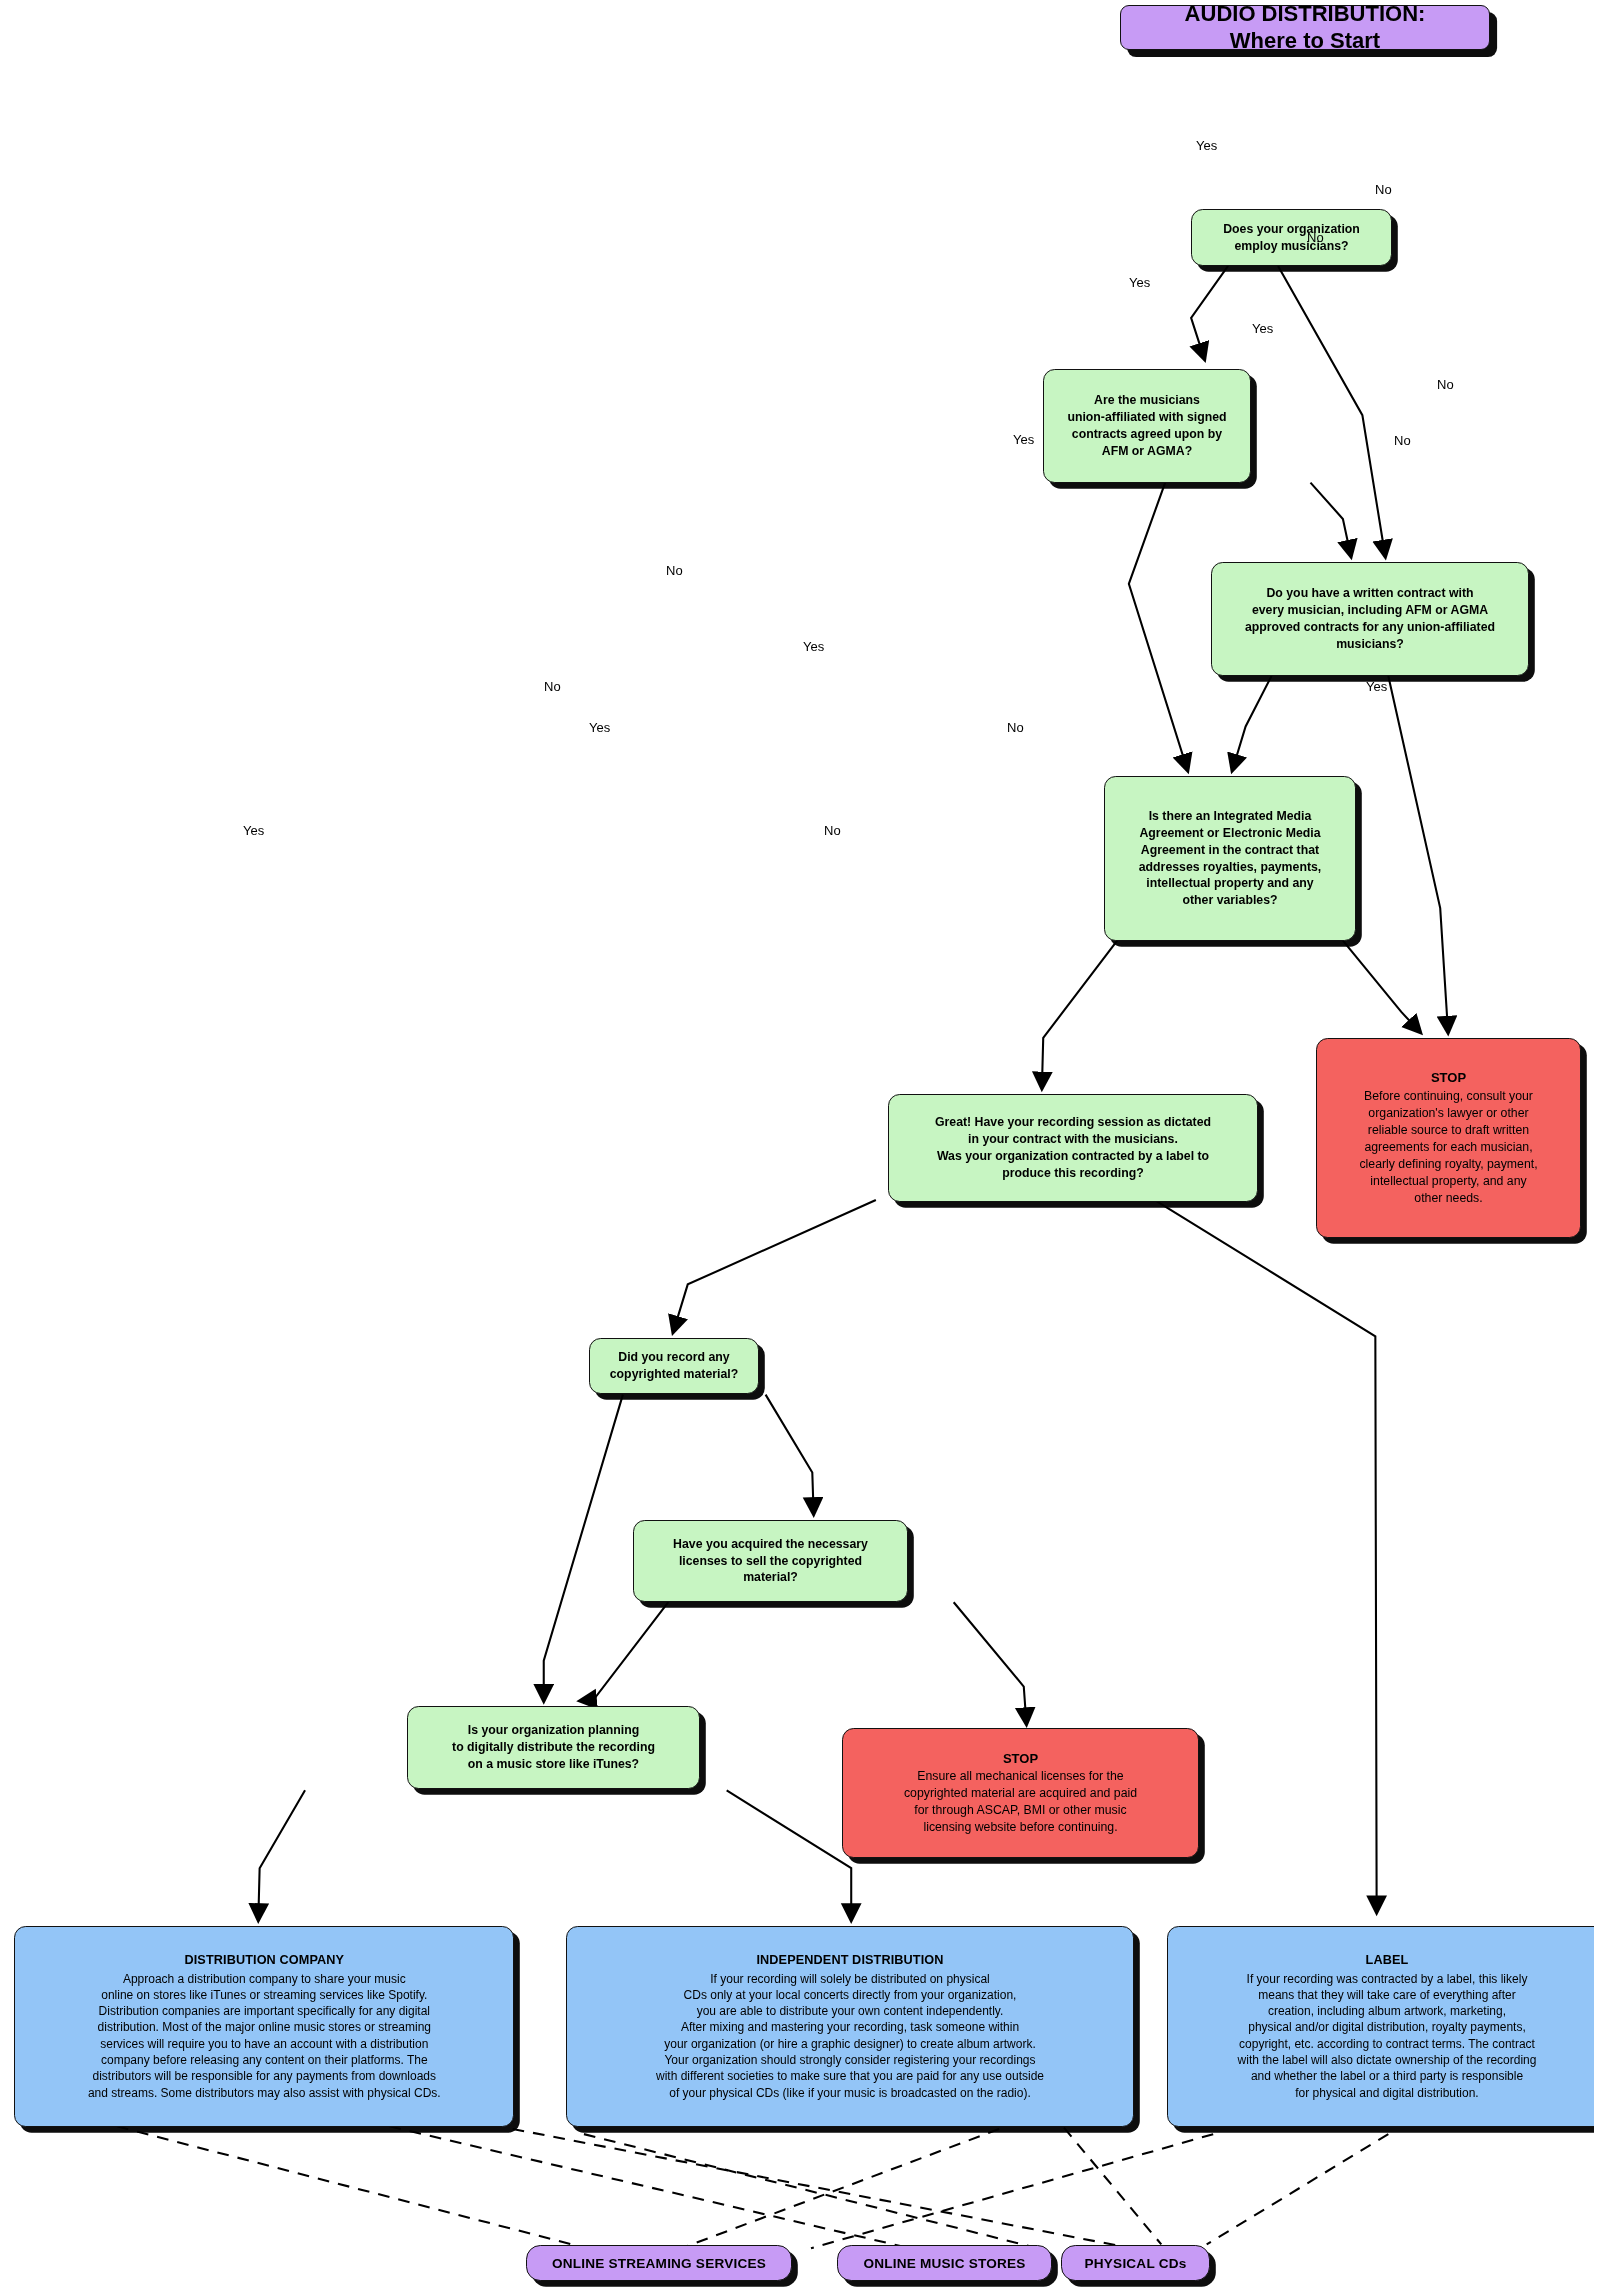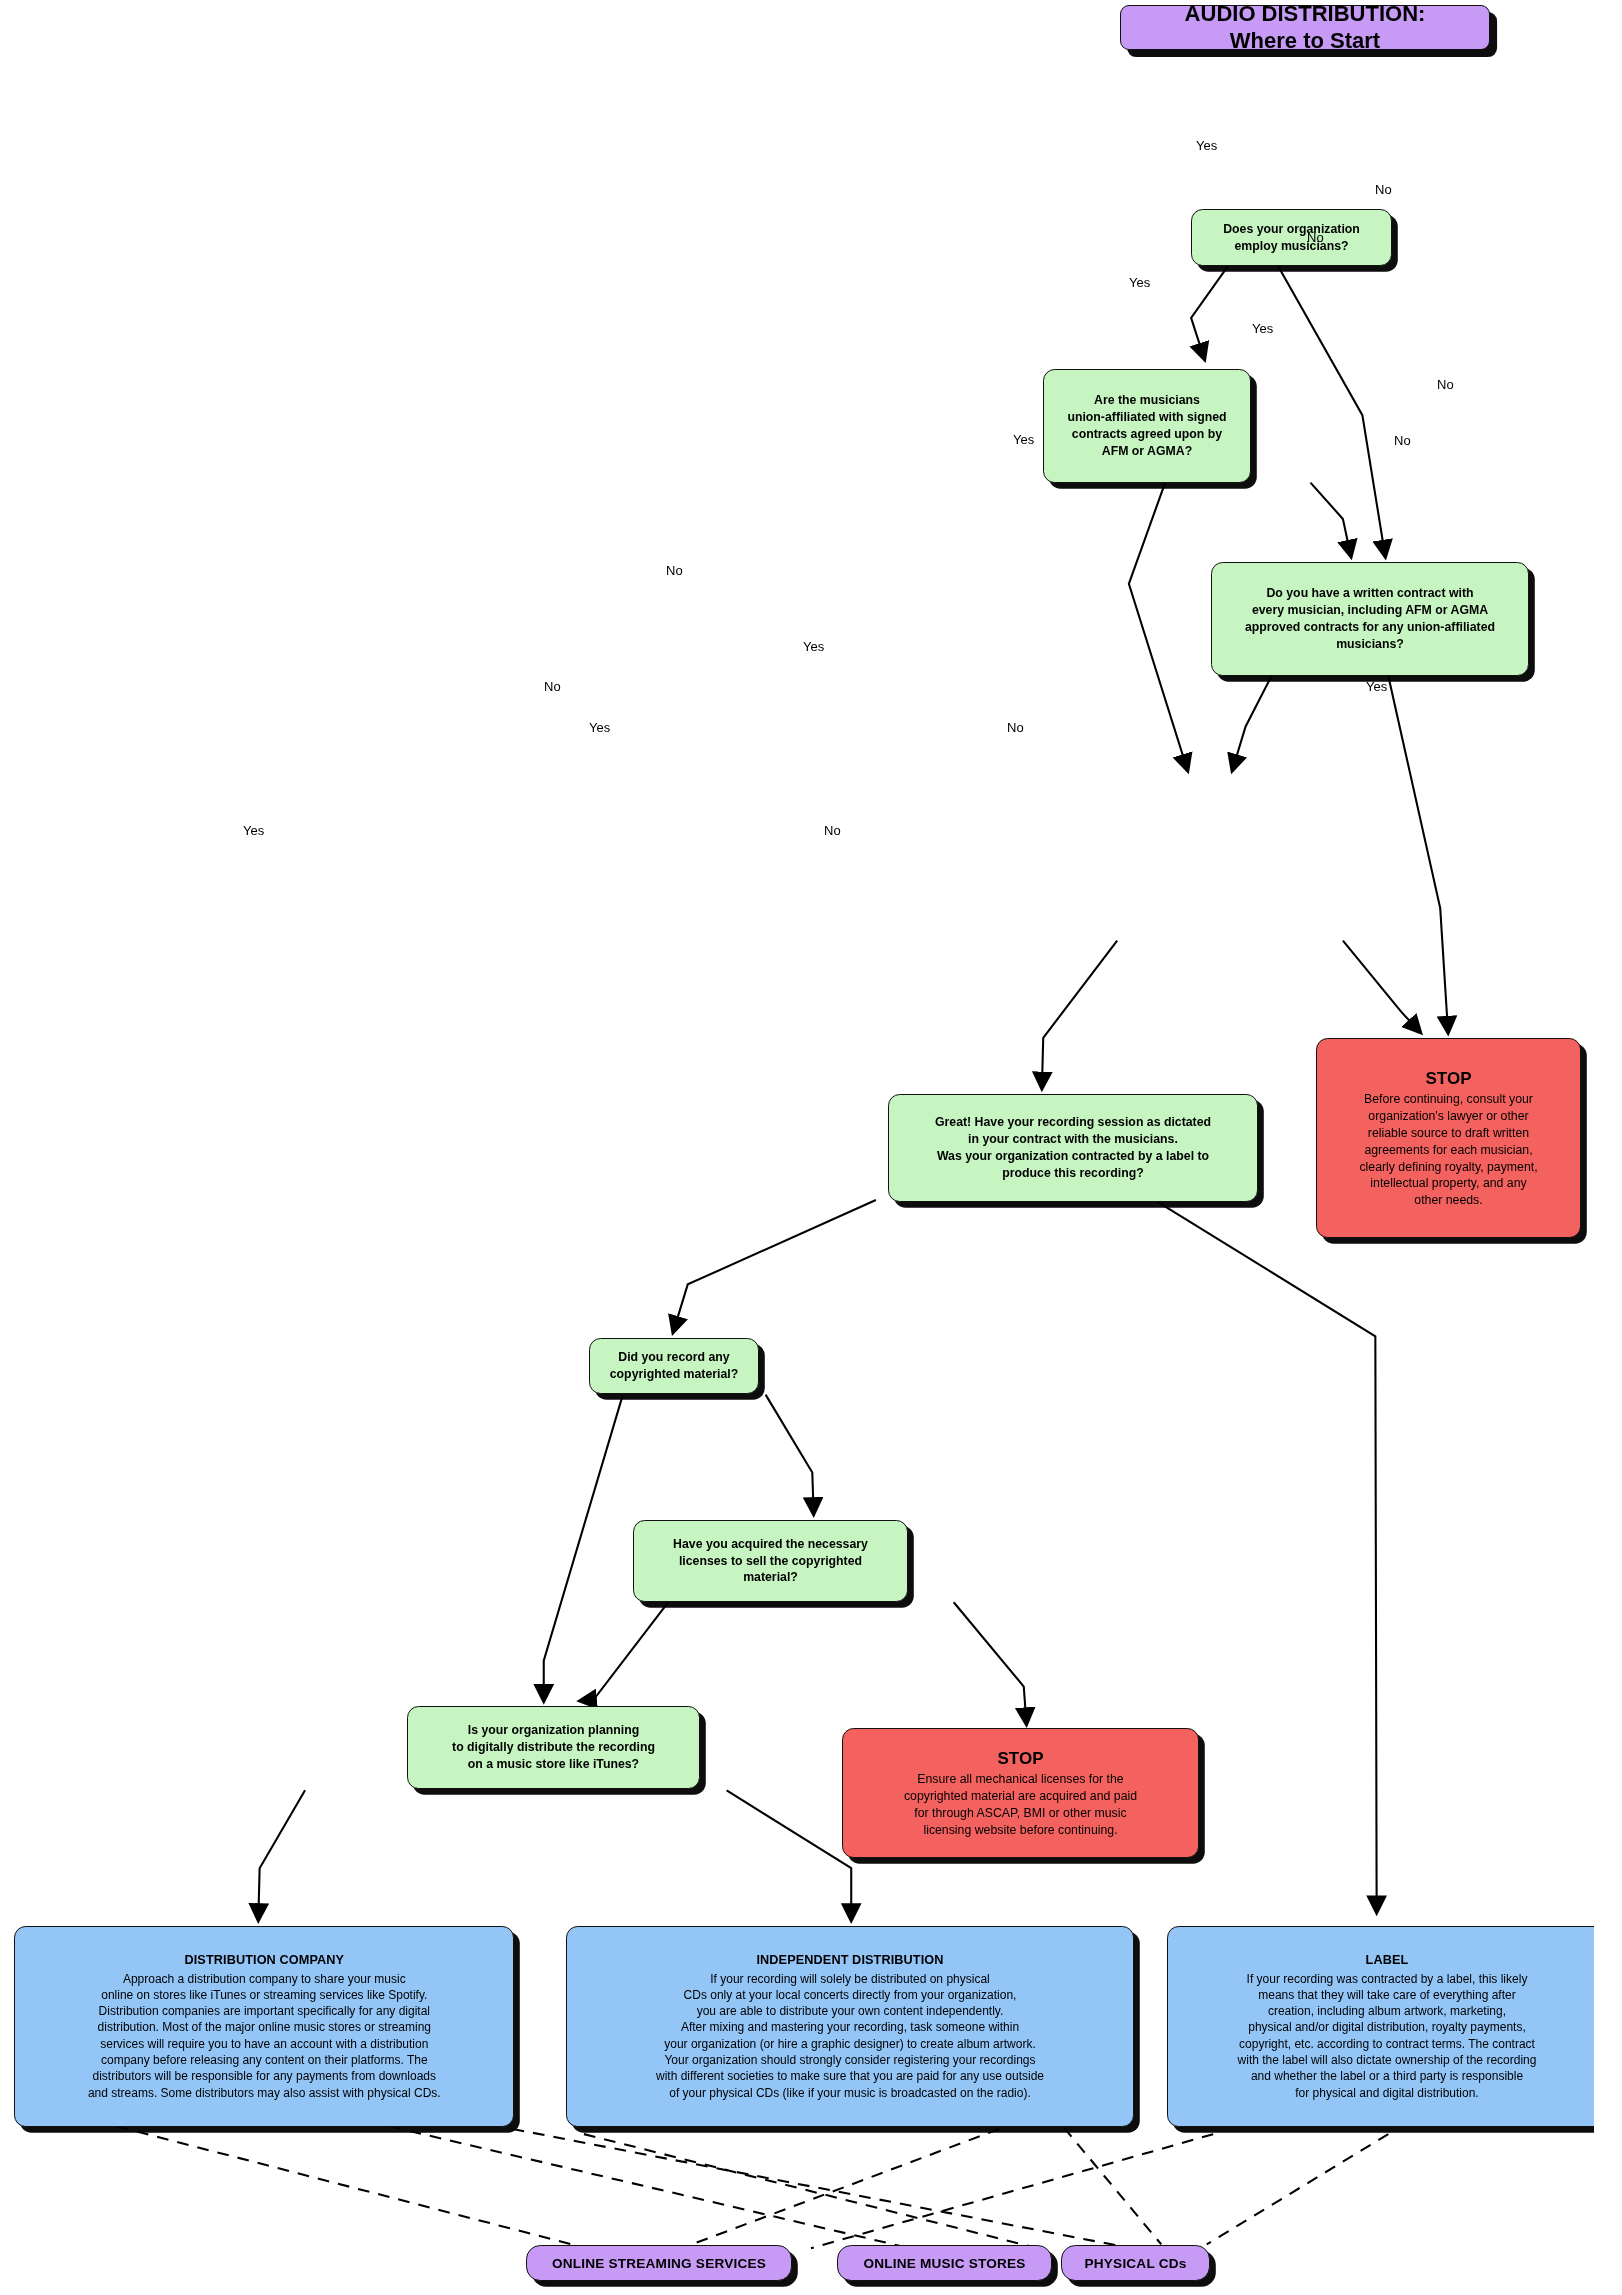--- a/index.html
+++ b/index.html
@@ -9,21 +9,21 @@
   .node{position:absolute;box-sizing:border-box;border:1.9px solid #111111;border-radius:11.7px;
         display:flex;flex-direction:column;align-items:center;justify-content:center;
         text-align:center;color:#000000;box-shadow:5.8px 5.8px 0 rgba(0,0,0,0.95);}
   .node .ttl{font-weight:bold;}
   .green{background:#c7f5c2;}
   .red{background:#f4625f;}
   .blue{background:#93c5f7;}
   .purple{background:#c79bf5;}
   .q{font-size:12.3px;line-height:1.38;padding:6.5px 9px;font-weight:bold;}
   .stopbox{font-size:12.3px;line-height:1.38;padding:6.5px 10.4px;}
-  .stopbox .ttl{font-size:17px;margin-bottom:0.6px;}
+  .stopbox .ttl{font-size:13px;margin-bottom:0.6px;}
   .outbox{font-size:12px;line-height:1.36;padding:6.5px 9px;}
   .outbox .ttl{font-size:12.7px;margin-bottom:1.3px;letter-spacing:0.1px;}
   .term{font-size:13.6px;font-weight:bold;letter-spacing:0.2px;border-radius:14.3px;padding:3.9px 10.4px;}
   .titlebox{font-size:22px;font-weight:bold;line-height:1.2;border-radius:9px;padding:5.2px 14.3px;
             box-shadow:7.1px 7.1px 0 rgba(0,0,0,0.95);}
   .elabel{position:absolute;font-size:13px;color:#000;white-space:nowrap;}
   .body-txt{white-space:pre-line;}
 </style>
 </head>
 <body>
@@ -102,20 +102,28 @@
 AFM or AGMA?</div>
   </div>
 
   <div class="node green q" style="left:1211px;top:562px;width:318px;height:114px;">
     <div class="body-txt">Do you have a written contract with
 every musician, including AFM or AGMA
 approved contracts for any union-affiliated
 musicians?</div>
   </div>
 
+  <div class="node green q" style="left:1104px;top:776px;width:252px;height:165px;">
+    <div class="body-txt">Is there an Integrated Media
+Agreement or Electronic Media
+Agreement in the contract that
+addresses royalties, payments,
+intellectual property and any
+other variables?</div>
+  </div>
 
   <div class="node red stopbox" style="left:1316px;top:1038px;width:265px;height:200px;">
     <div class="ttl">STOP</div>
     <div class="body-txt">Before continuing, consult your
 organization's lawyer or other
 reliable source to draft written
 agreements for each musician,
 clearly defining royalty, payment,
 intellectual property, and any
 other needs.</div>

